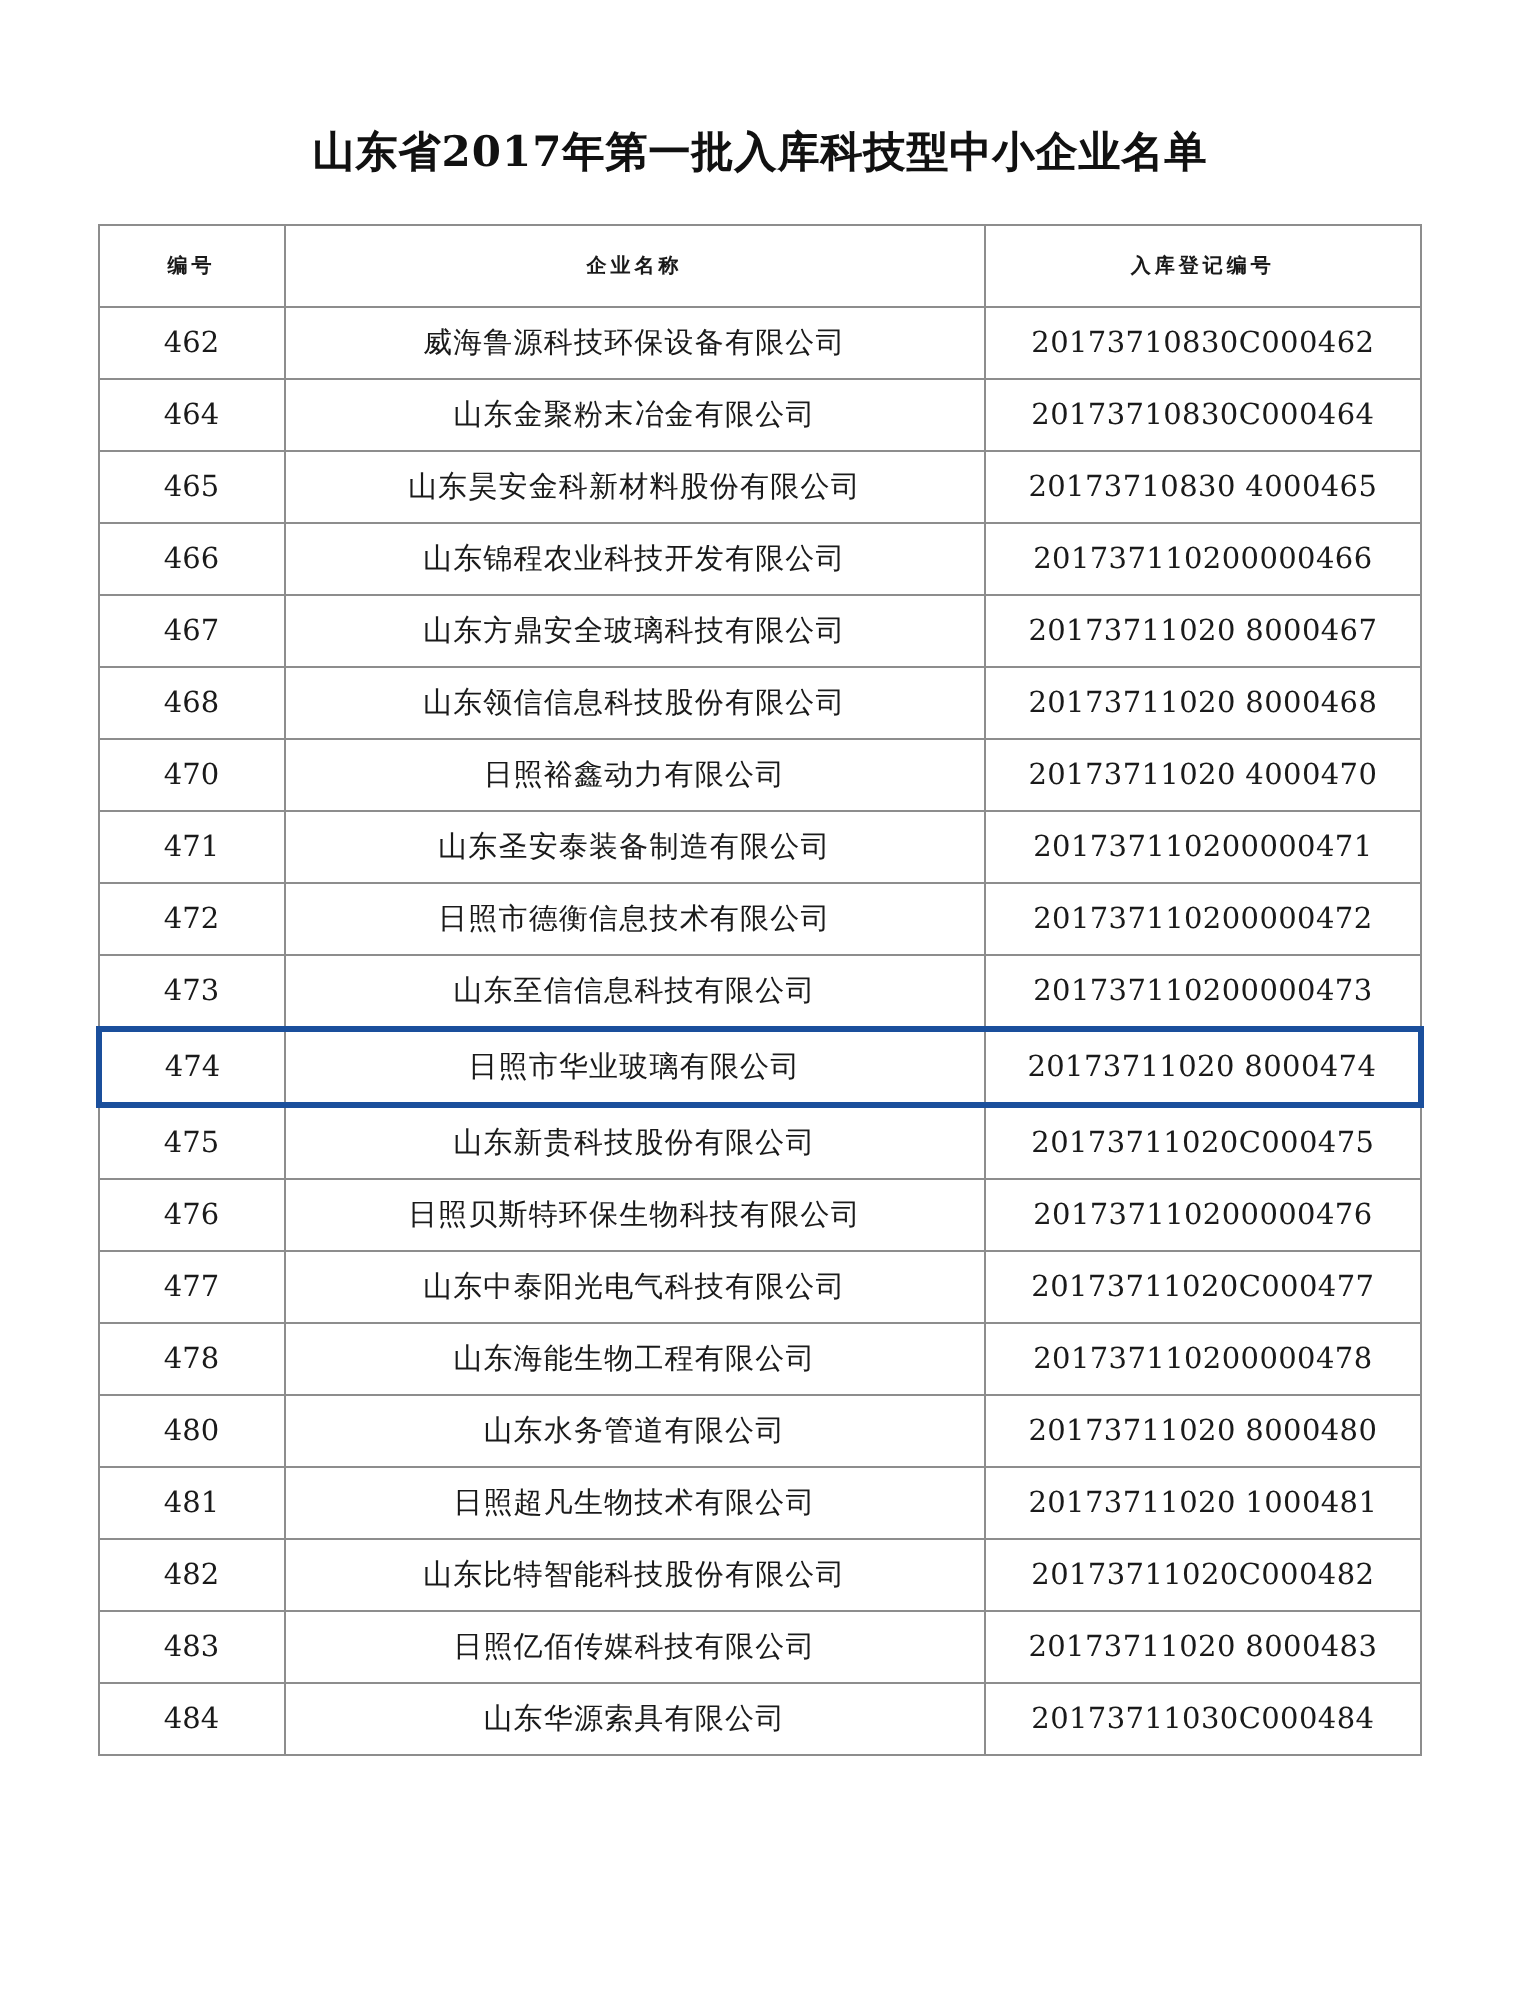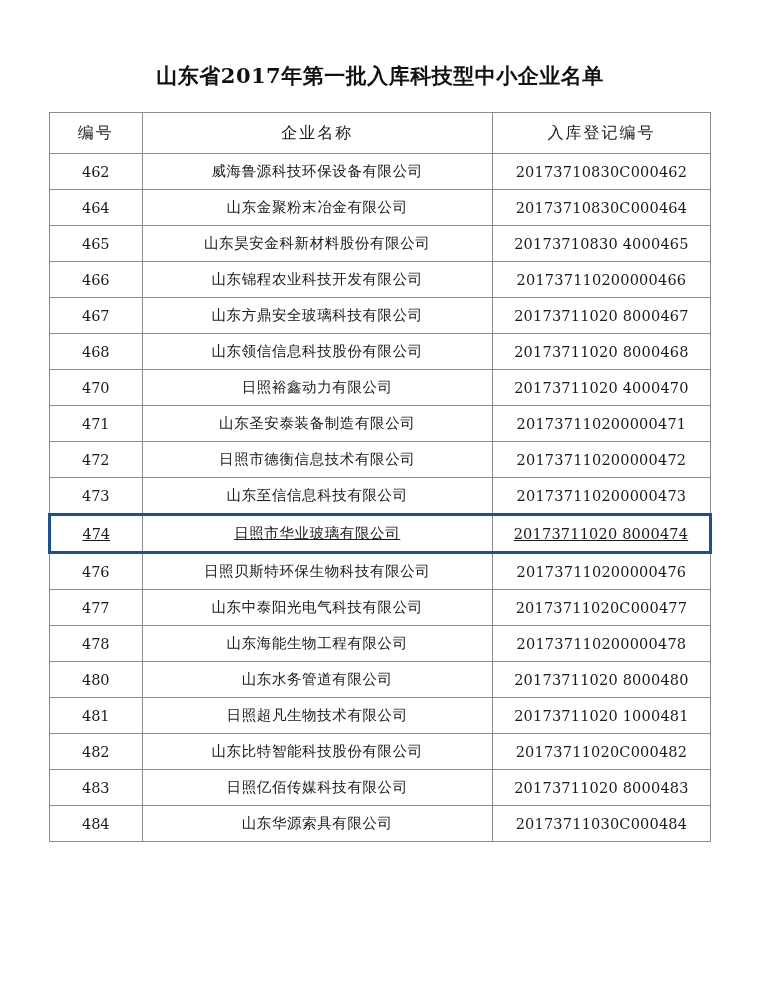--- a/index.html
+++ b/index.html
@@ -40,22 +40,22 @@
     text-align: center;
     vertical-align: middle;
     font-size: 14.5px;
     color: #1a1a1a;
     height: 35px;
     padding: 0 4px;
     white-space: nowrap;
     overflow: hidden;
   }
   table.listing th {
-    font-weight: normal;
-    font-size: 16px;
+    font-weight: bold;
+    font-size: 10px;
     height: 40px;
     letter-spacing: 2px;
   }
   col.c-no    { width: 14%; }
   col.c-name  { width: 53%; }
   col.c-code  { width: 33%; }
   .num-cell {
     font-family: "DejaVu Serif", "Liberation Serif", serif;
     font-size: 15px;
   }
@@ -63,21 +63,20 @@
     font-family: "DejaVu Serif", "Liberation Serif", serif;
     font-size: 14.5px;
     letter-spacing: 0.2px;
   }
   .name-cell {
     letter-spacing: 0.6px;
   }
   tr.highlighted td {
     border-top: 3px solid #1a4f9c;
     border-bottom: 3px solid #1a4f9c;
-    text-decoration: underline;
   }
   tr.highlighted td:first-child {
     border-left: 3px solid #1a4f9c;
   }
   tr.highlighted td:last-child {
     border-right: 3px solid #1a4f9c;
     text-align: center;
   }
 </style>
 </head>
@@ -149,20 +148,25 @@
           <td class="num-cell">473</td>
           <td class="name-cell">山东至信信息科技有限公司</td>
           <td class="code-cell">201737110200000473</td>
         </tr>
         <tr class="highlighted">
           <td class="num-cell">474</td>
           <td class="name-cell">日照市华业玻璃有限公司</td>
           <td class="code-cell">20173711020 8000474</td>
         </tr>
         <tr>
+          <td class="num-cell">475</td>
+          <td class="name-cell">山东新贵科技股份有限公司</td>
+          <td class="code-cell">20173711020C000475</td>
+        </tr>
+        <tr>
           <td class="num-cell">476</td>
           <td class="name-cell">日照贝斯特环保生物科技有限公司</td>
           <td class="code-cell">201737110200000476</td>
         </tr>
         <tr>
           <td class="num-cell">477</td>
           <td class="name-cell">山东中泰阳光电气科技有限公司</td>
           <td class="code-cell">20173711020C000477</td>
         </tr>
         <tr>

